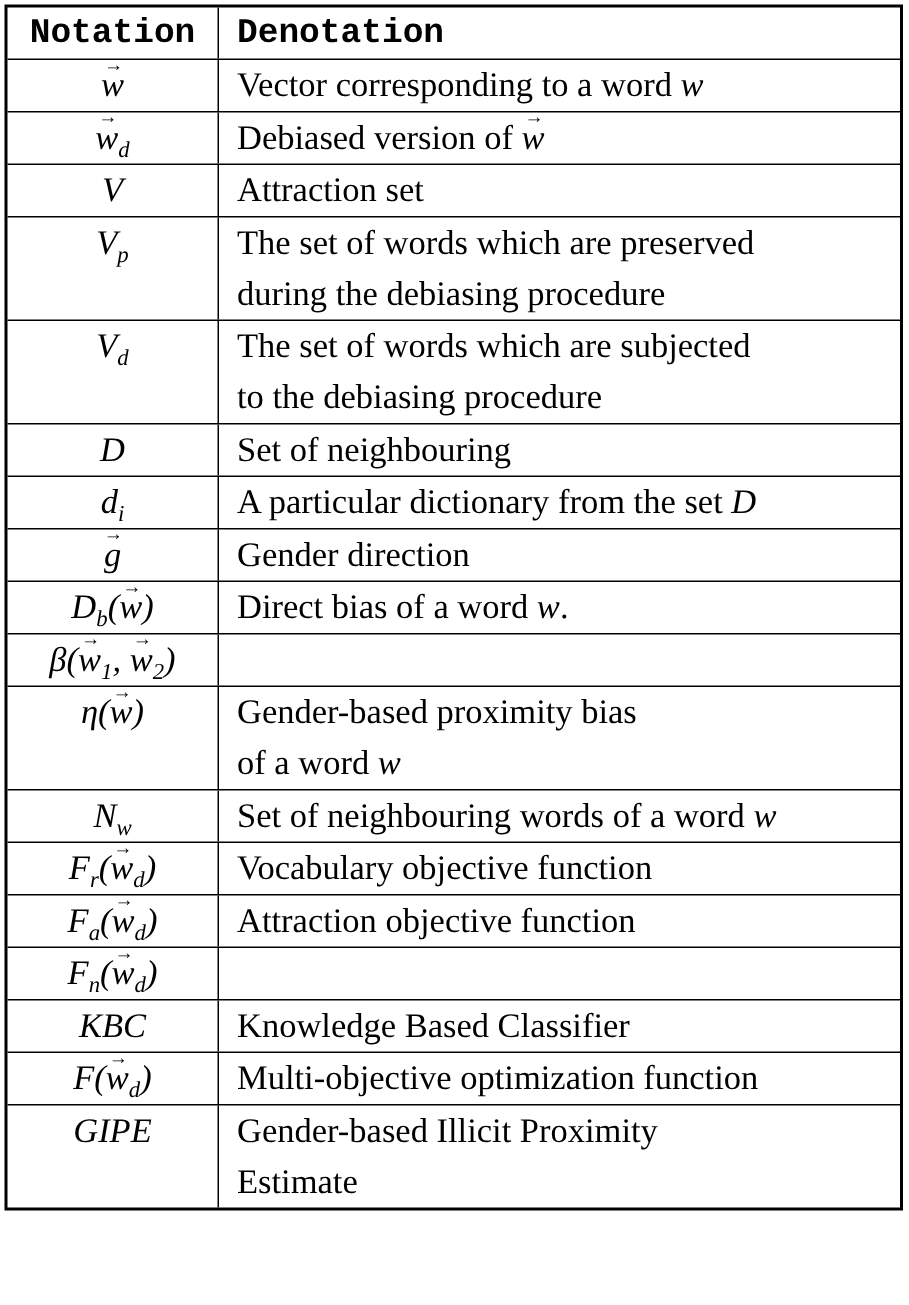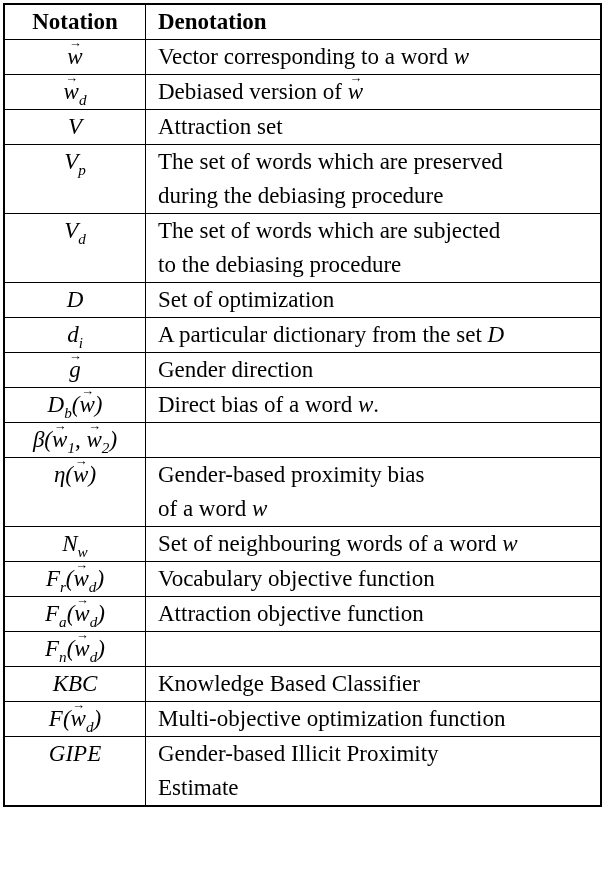--- a/index.html
+++ b/index.html
@@ -26,21 +26,21 @@
   .row:first-child { border-top: none; }
   .cell { box-sizing: border-box; }
   .cn {
     flex: 0 0 141px;
     width: 141px;
     text-align: center;
     border-right: 1px solid #000000;
     padding: 0 2px;
   }
   .cd { flex: 1; padding-left: 12px; padding-right: 0; }
-  .hdr { font-weight: bold; font-style: normal; }
+  .hdr { font-weight: bold; font-style: normal; font-family: Liberation Mono, monospace; }
   .math { font-style: italic; }
   .cd i { font-style: italic; }
   sub { font-size: 0.66em; line-height: 0; }
   .vec { position: relative; display: inline-block; font-style: italic; line-height: 1; }
   .vec::after {
     content: "\2192";
     position: absolute;
     left: 55%;
     top: -0.62em;
     transform: translateX(-50%);
@@ -75,21 +75,21 @@
     <div class="row">
       <div class="cell cn math">V<sub>p</sub></div>
       <div class="cell cd">The set of words which are preserved<br>during the debiasing procedure</div>
     </div>
     <div class="row">
       <div class="cell cn math">V<sub>d</sub></div>
       <div class="cell cd">The set of words which are subjected<br>to the debiasing procedure</div>
     </div>
     <div class="row">
       <div class="cell cn math">D</div>
-      <div class="cell cd">Set of optimization</div>
+      <div class="cell cd">Set of neighbouring</div>
     </div>
     <div class="row">
       <div class="cell cn math">d<sub>i</sub></div>
       <div class="cell cd">A particular dictionary from the set <i>D</i></div>
     </div>
     <div class="row">
       <div class="cell cn math"><span class="vec">g</span></div>
       <div class="cell cd">Gender direction</div>
     </div>
     <div class="row">

